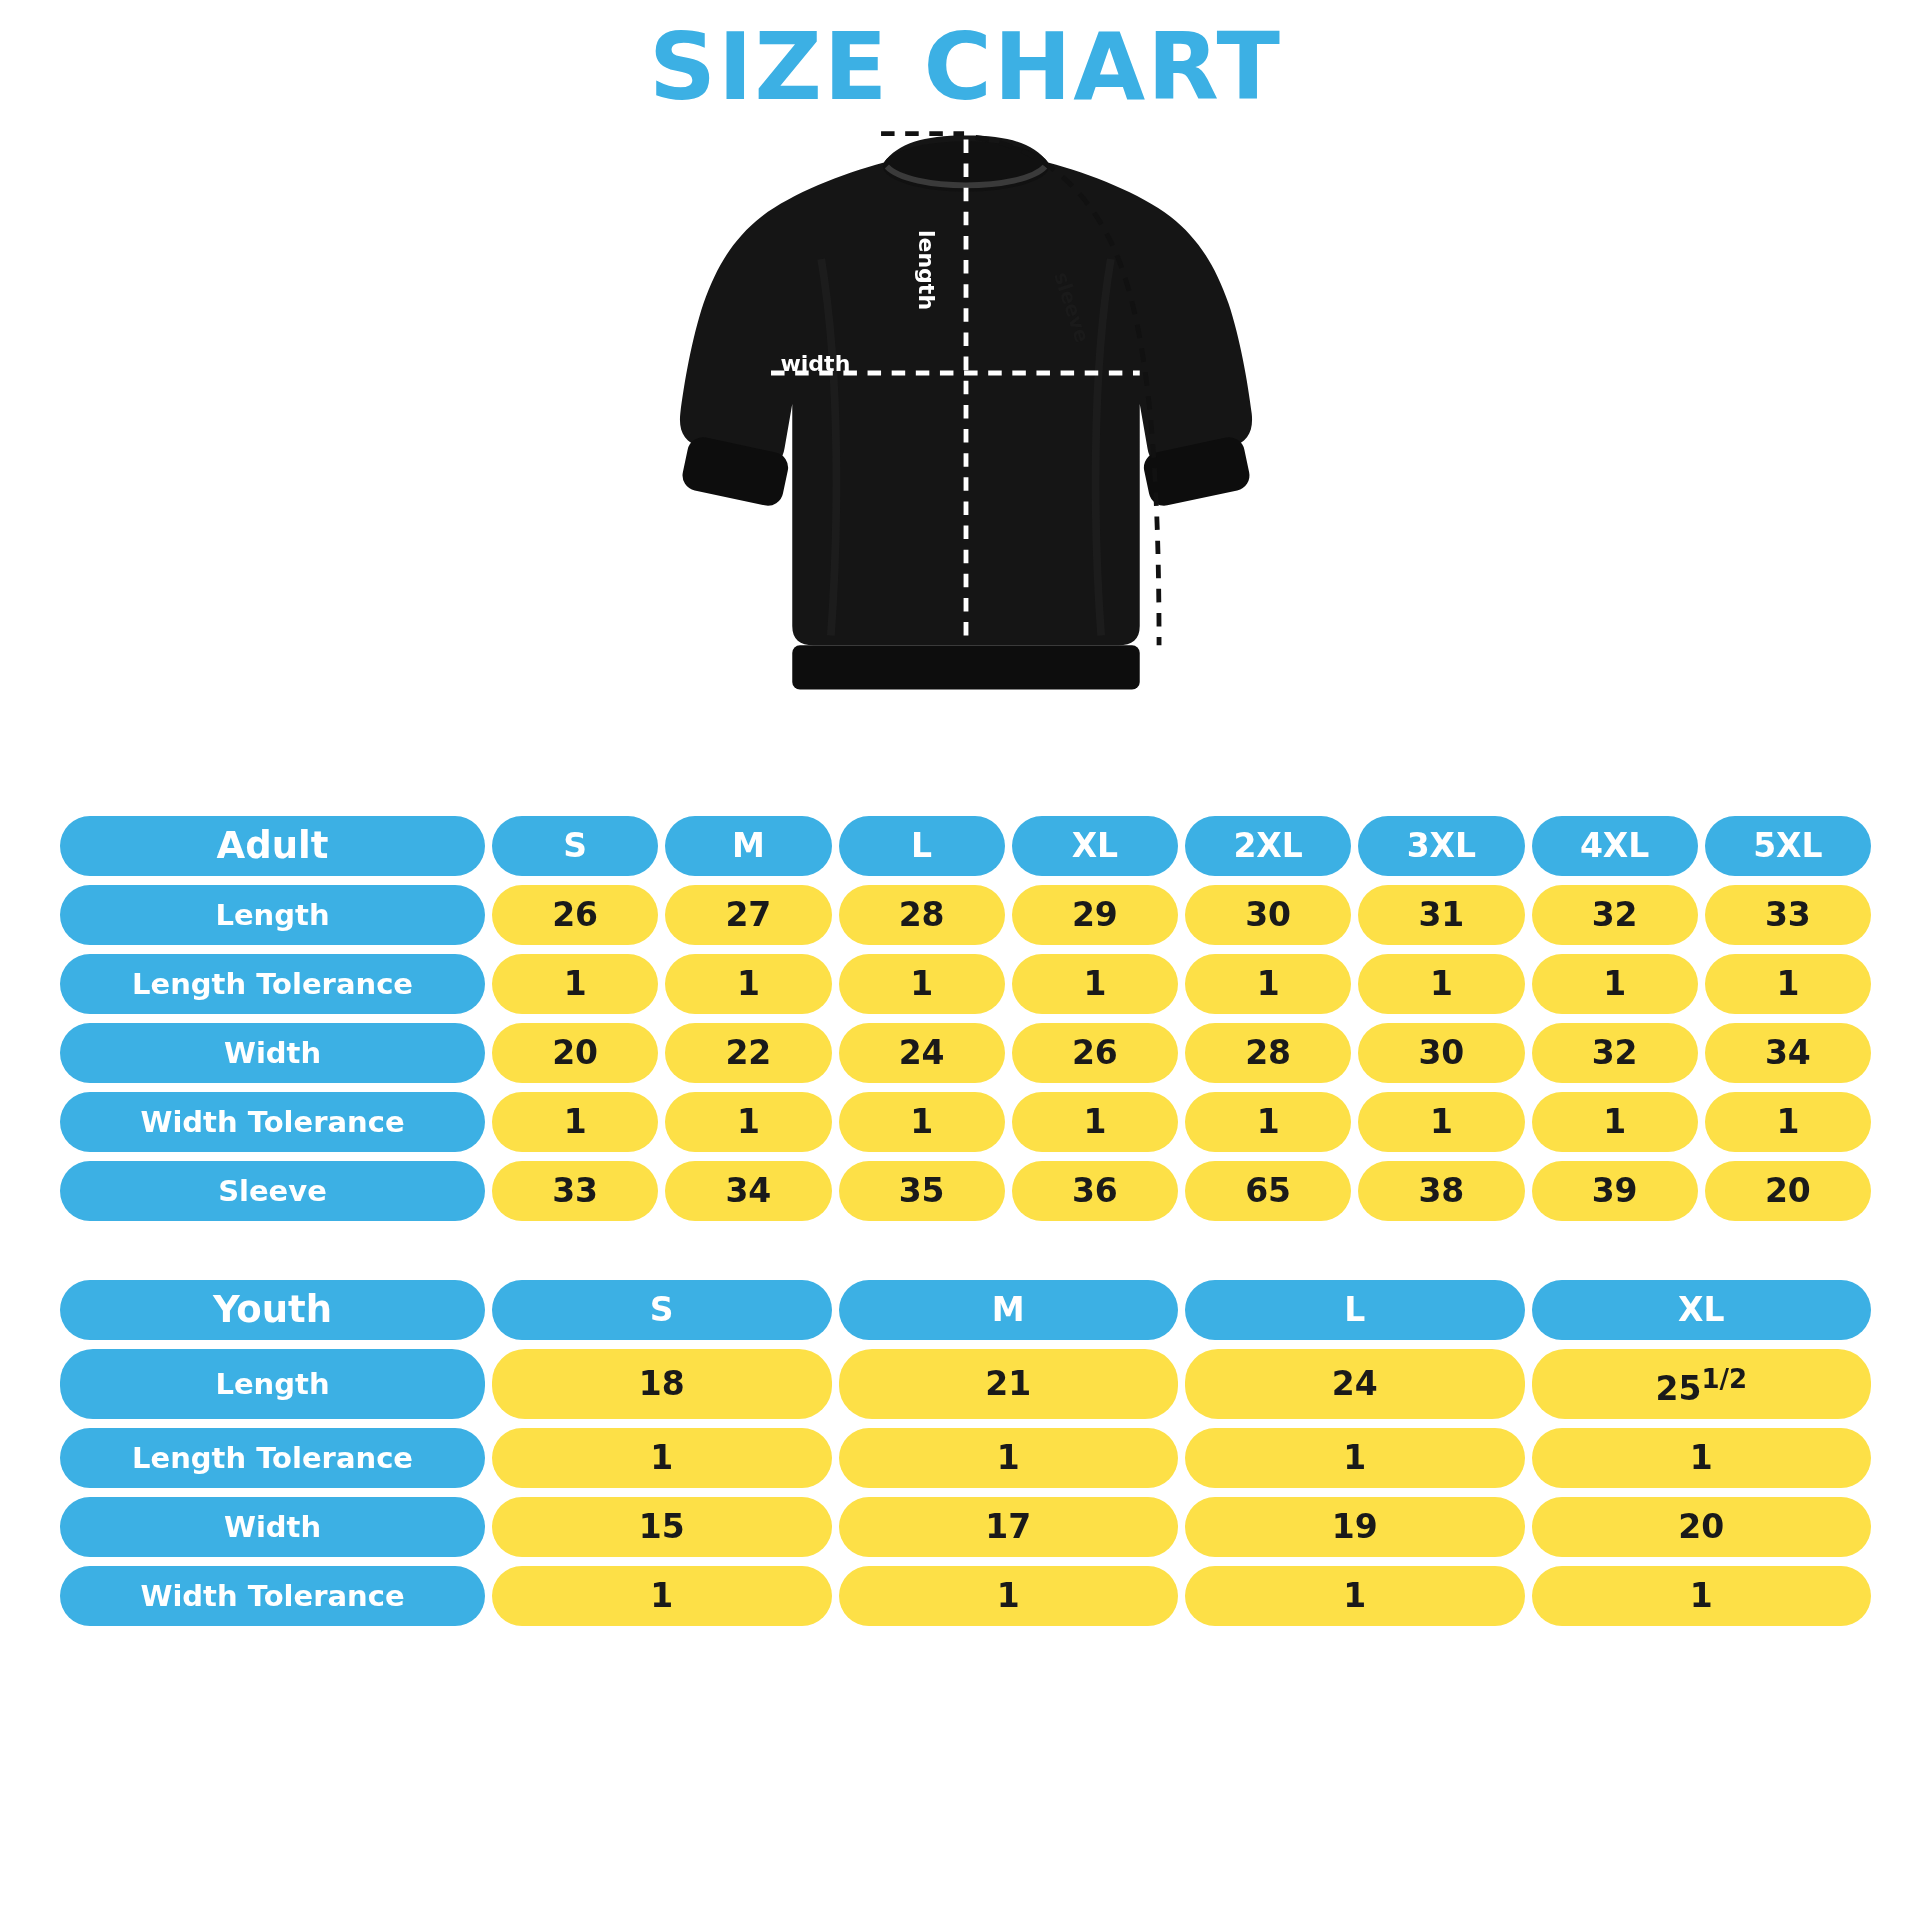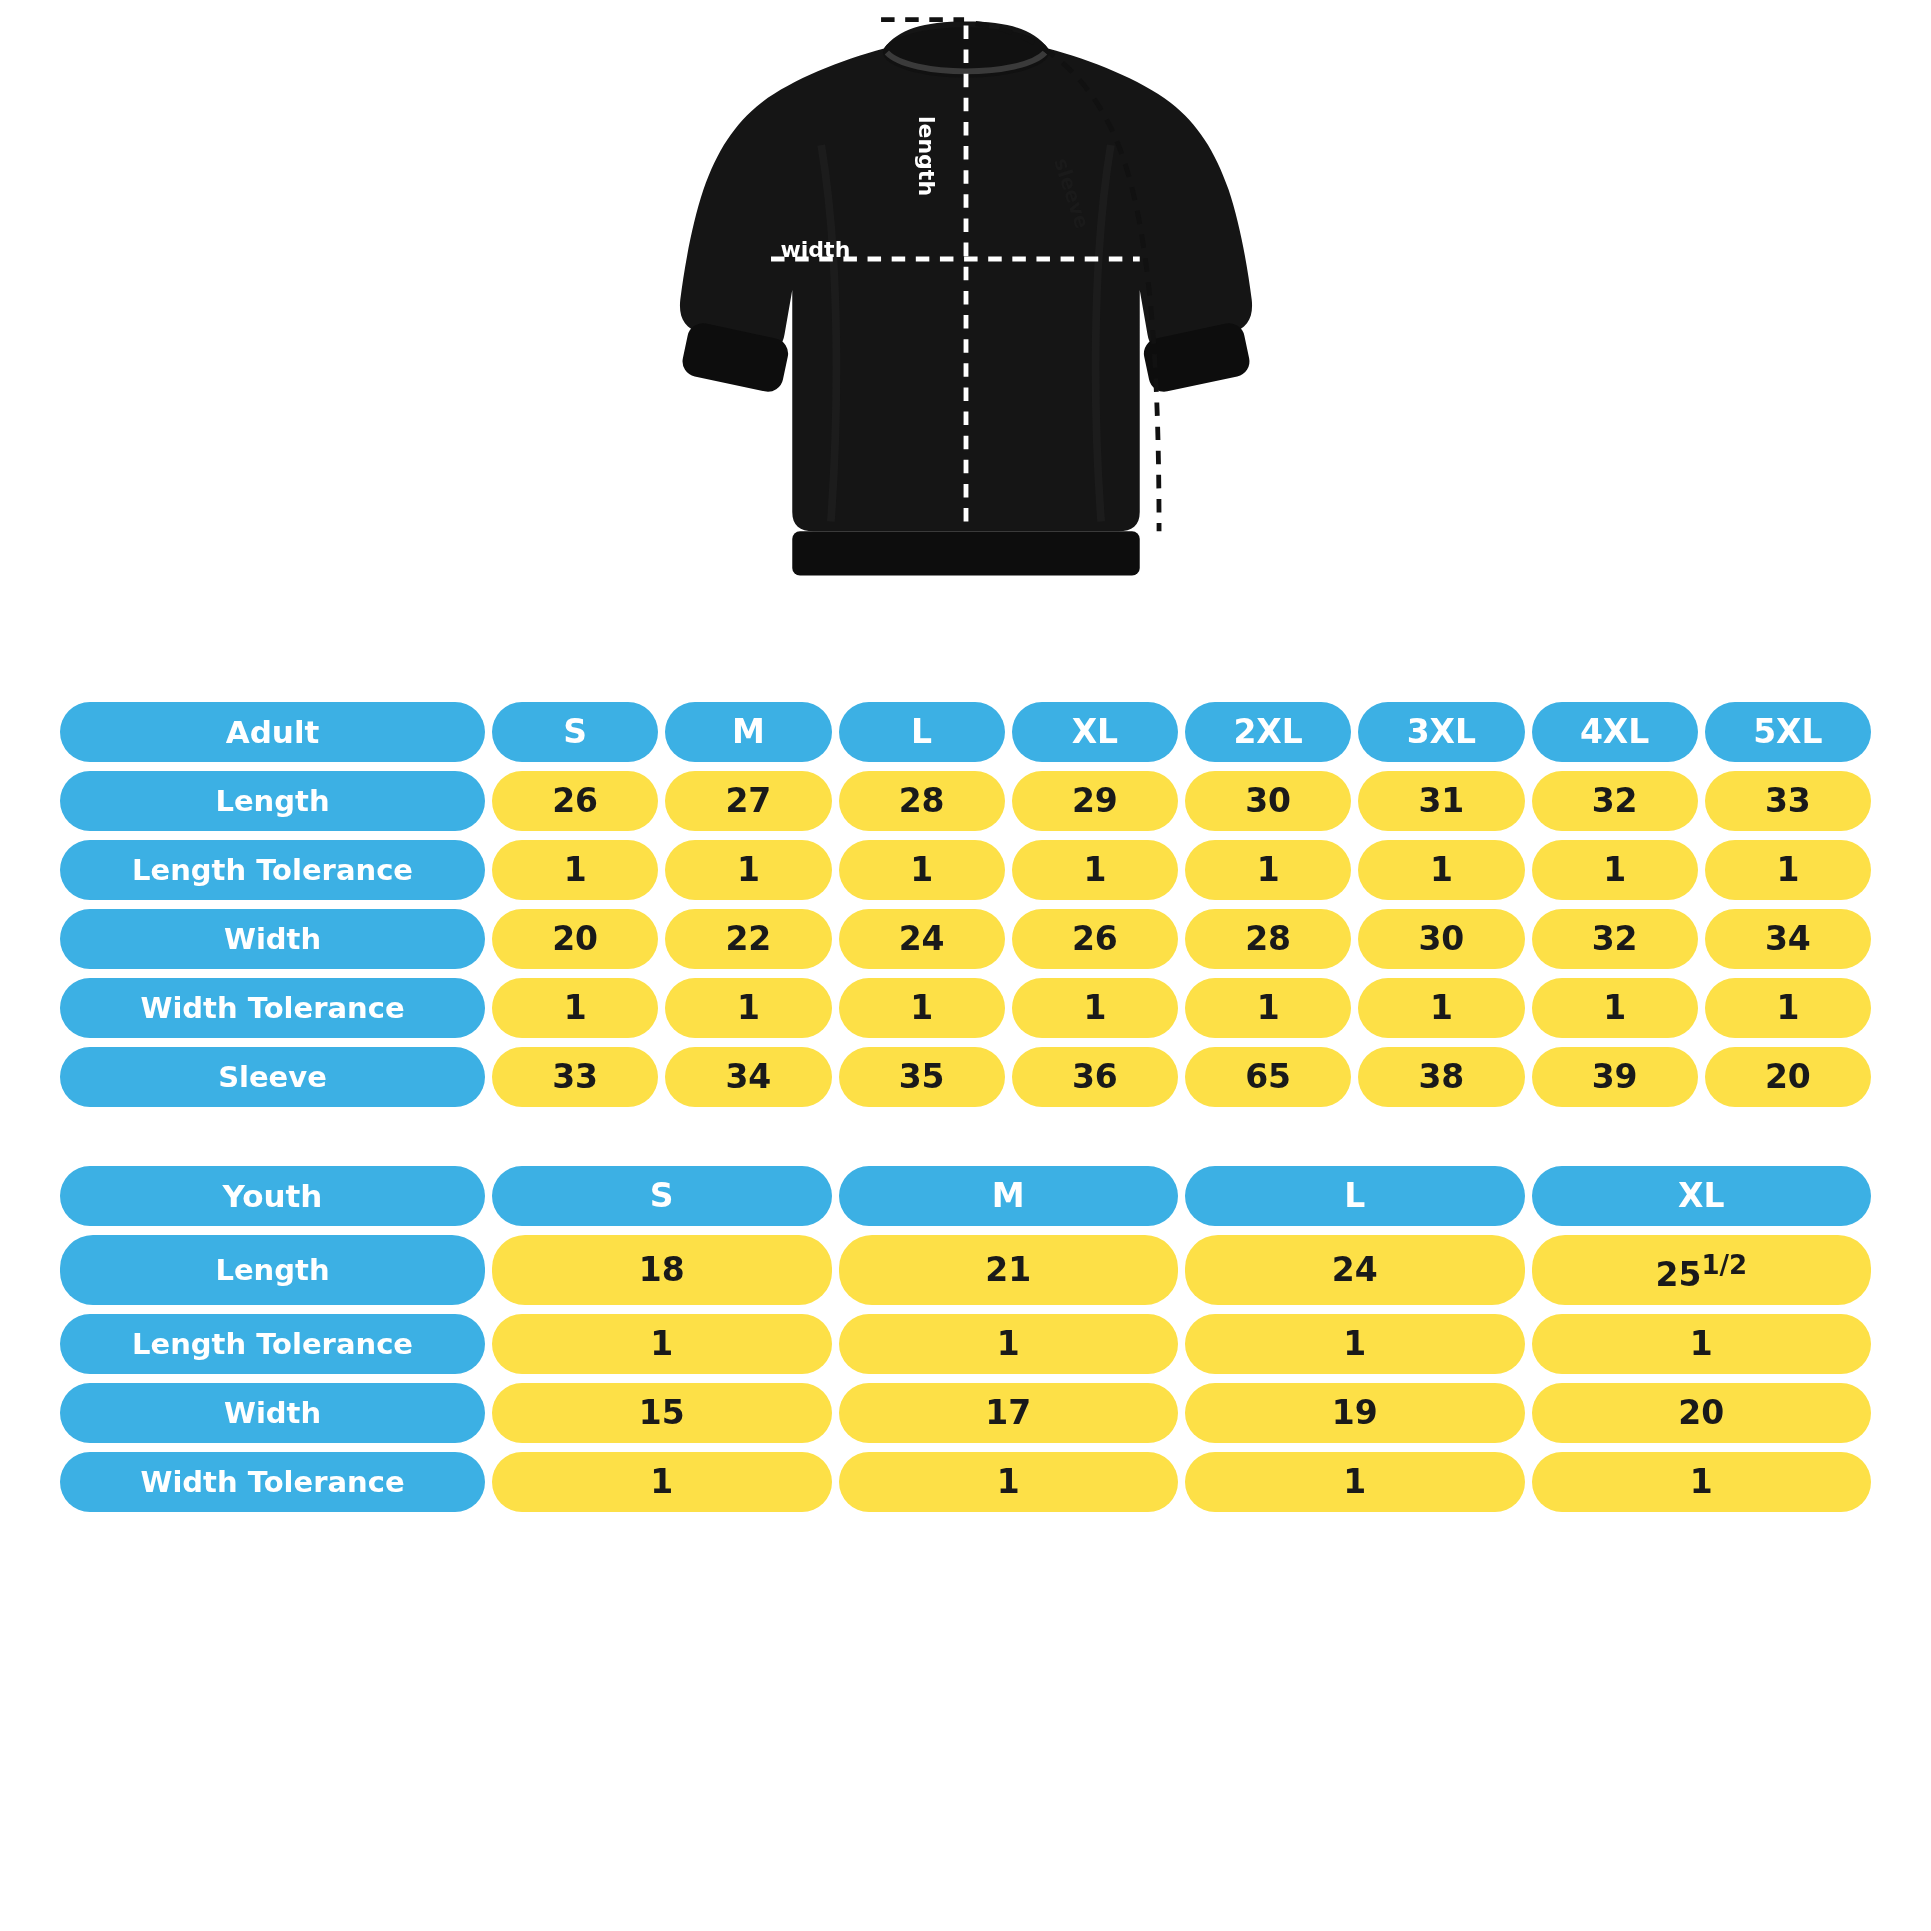--- a/index.html
+++ b/index.html
@@ -83,21 +83,21 @@
   .hdr-label, .row-label {
     background: #3cb0e4;
     color: #ffffff;
     border-radius: 33px;
     font-weight: 700;
     font-size: 31px;
     height: 60px;
     line-height: 60px;
     white-space: nowrap;
   }
-  .hdr-label { font-size: 31px; }
+  .hdr-label { font-size: 37px; }
   .row-label { font-size: 29px; }
   .hdr-size {
     background: #3cb0e4;
     color: #ffffff;
     border-radius: 33px;
     font-weight: 700;
     font-size: 33px;
     height: 60px;
     line-height: 60px;
   }
@@ -119,20 +119,21 @@
     font-size: 26px;
     vertical-align: super;
     font-weight: 700;
   }
 </style>
 </head>
 <body>
 
 <div class="page">
 
+  <h1 class="title">SIZE CHART</h1>
 
   <div class="garment-wrap">
     <svg class="garment-svg" viewBox="0 0 640 690">
 
       <path d="M235 40 C250 20 275 12 320 12 C365 12 390 20 405 40
                C450 52 500 72 532 96 C560 118 578 146 592 186
                C604 222 612 268 616 300
                C618 318 612 330 594 335
                L536 352 C520 356 510 350 508 336
                L500 290

